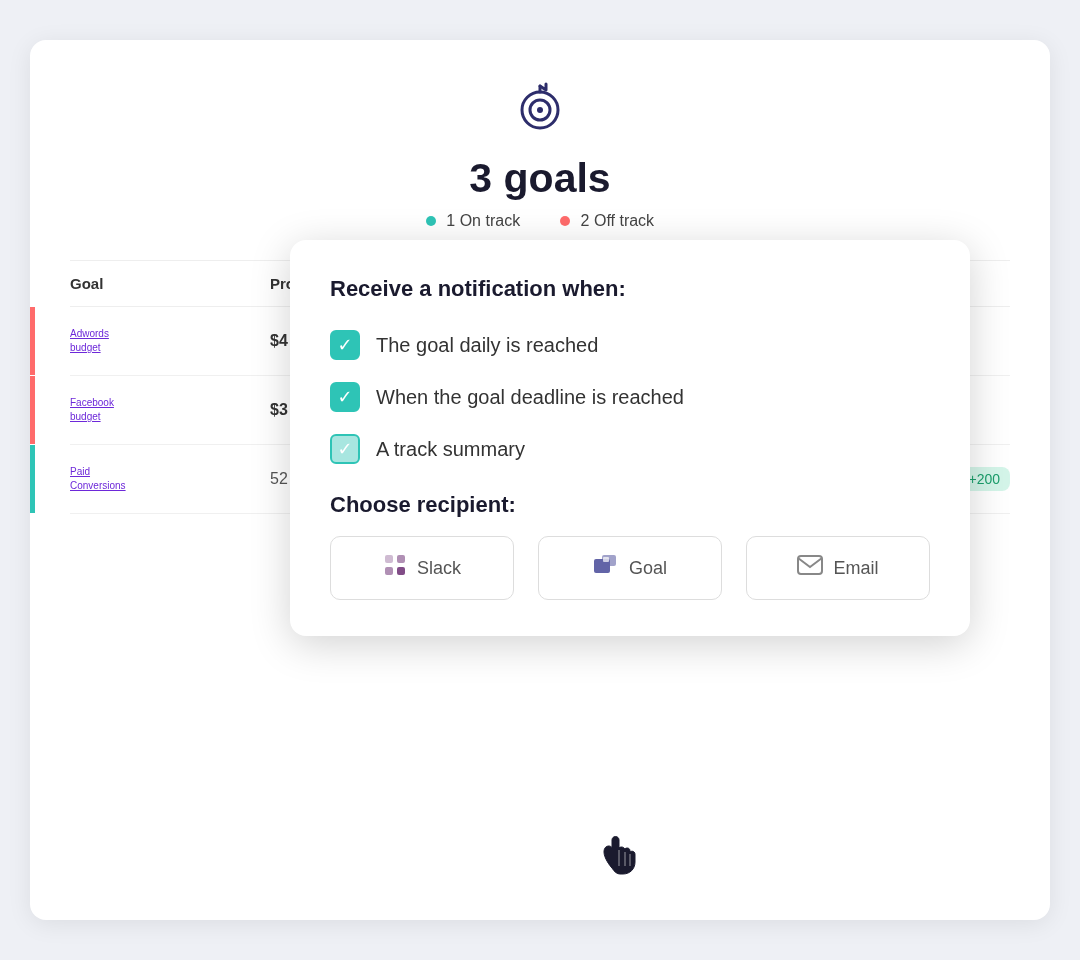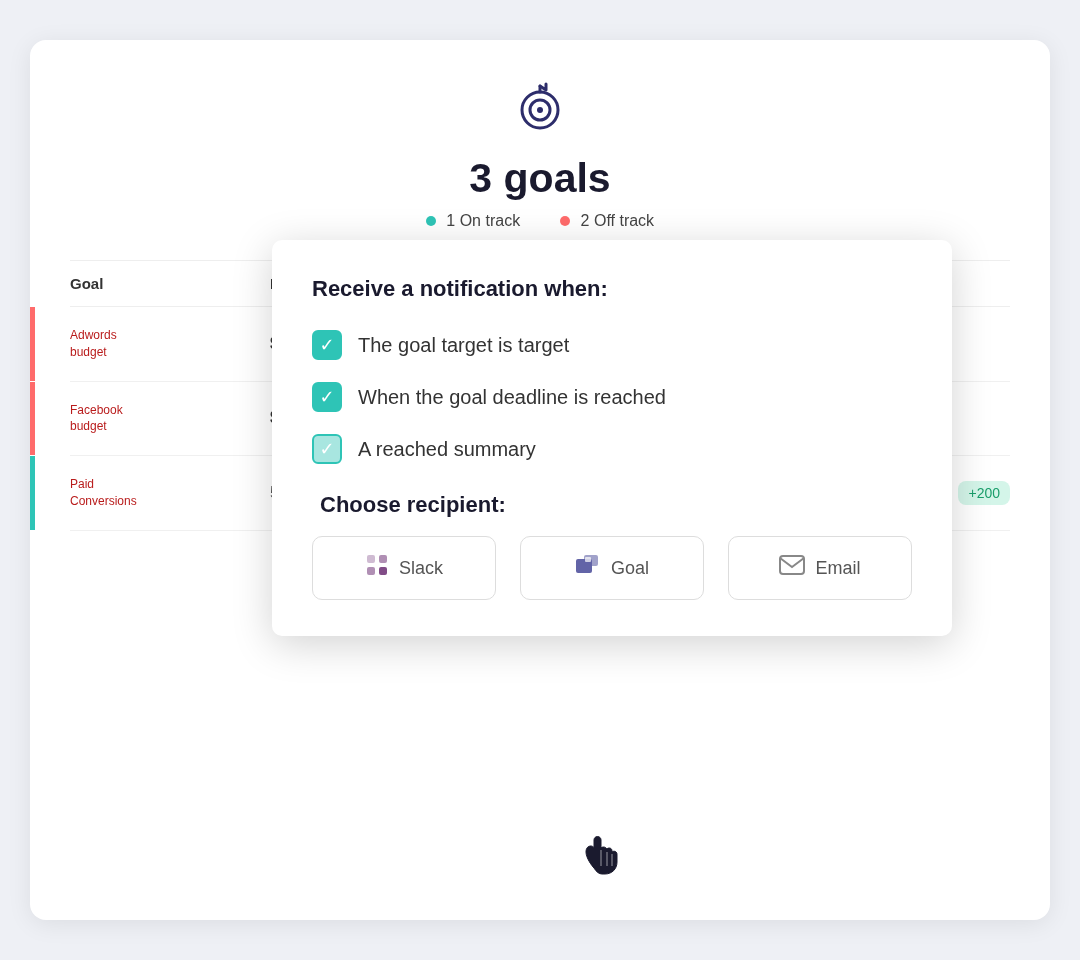--- a/index.html
+++ b/index.html
@@ -98,23 +98,24 @@
       top: 0;
       bottom: 0;
       width: 5px;
     }
 
     .indicator-red { background: #ff6b6b; }
     .indicator-green { background: #2ec4b6; }
 
     .goal-name {
       width: 200px;
-      font-size: 12px;
-      color: #b91c1c;
+      font-size: 10px;
+      color: #6d28d9;
       line-height: 1.4;
+      text-decoration: underline;
     }
 
     .goal-progress {
       flex: 1;
       display: flex;
       align-items: center;
       gap: 16px;
     }
 
     .price-label {
@@ -189,24 +190,24 @@
     .value-label {
       font-size: 16px;
       color: #555;
       min-width: 50px;
     }
 
     
     .popup-card {
       position: absolute;
       top: 240px;
-      left: 272px;
+      left: 290px;
       width: 680px;
       background: #fff;
-      border-radius: 10px;
+      border-radius: 16px;
       box-shadow: 0 8px 40px rgba(0,0,0,0.18);
       padding: 36px 40px 36px 40px;
       z-index: 10;
     }
 
     .popup-title {
       font-size: 22px;
       font-weight: 700;
       color: #1a1a2e;
       margin-bottom: 28px;
@@ -249,21 +250,21 @@
 
     .checkbox-label {
       font-size: 20px;
       color: #333;
     }
 
     .recipient-title {
       font-size: 22px;
       font-weight: 700;
       color: #1a1a2e;
-      margin: 28px 0 18px 8px;
+      margin: 28px 0 18px 0;
     }
 
     .recipient-buttons {
       display: flex;
       gap: 24px;
     }
 
     .recipient-btn {
       flex: 1;
       display: flex;
@@ -369,32 +370,32 @@
       </div>
     </div>
   </div>
 </div>
 
 <div class="popup-card">
   <div class="popup-title">Receive a notification when:</div>
 
   <div class="checkbox-item">
     <div class="checkbox-box checkbox-checked">✓</div>
-    <span class="checkbox-label">The goal target is target</span>
+    <span class="checkbox-label">The goal daily is reached</span>
   </div>
 
   <div class="checkbox-item">
     <div class="checkbox-box checkbox-checked">✓</div>
     <span class="checkbox-label">When the goal deadline is reached</span>
   </div>
 
 
   <div class="checkbox-item">
     <div class="checkbox-box checkbox-partial">✓</div>
-    <span class="checkbox-label">A reached summary</span>
+    <span class="checkbox-label">A track summary</span>
   </div>
 
   <div class="cursor-hand">
     <svg width="44" height="52" viewBox="0 0 44 52" fill="none" xmlns="http://www.w3.org/2000/svg">
       <path d="M16 38 C14 36 8 28 8 22 C8 18 10 16 13 16 C14 16 15 16.5 16 17.5 L16 10 C16 8 17.5 6.5 19.5 6.5 C21.5 6.5 23 8 23 10 L23 18 C23.5 17.3 24.5 17 25.5 17 C27 17 28.3 17.8 28.8 19 C29.3 18.3 30.2 18 31.2 18 C32.8 18 34 19.2 34 20.8 L34 22 C34.5 21.5 35.2 21.2 36 21.2 C37.7 21.2 39 22.5 39 24.2 L39 32 C39 39 34 44 27 44 L24 44 C21 44 18.5 42 16 38 Z" fill="#1a1a2e" stroke="#1a1a2e" stroke-width="1"></path>
 
       <line x1="23" y1="20" x2="23" y2="36" stroke="#eee" stroke-width="1.5" opacity="0.4"></line>
       <line x1="29" y1="22" x2="29" y2="36" stroke="#eee" stroke-width="1.5" opacity="0.4"></line>
       <line x1="34" y1="24" x2="34" y2="36" stroke="#eee" stroke-width="1.5" opacity="0.4"></line>
     </svg>

